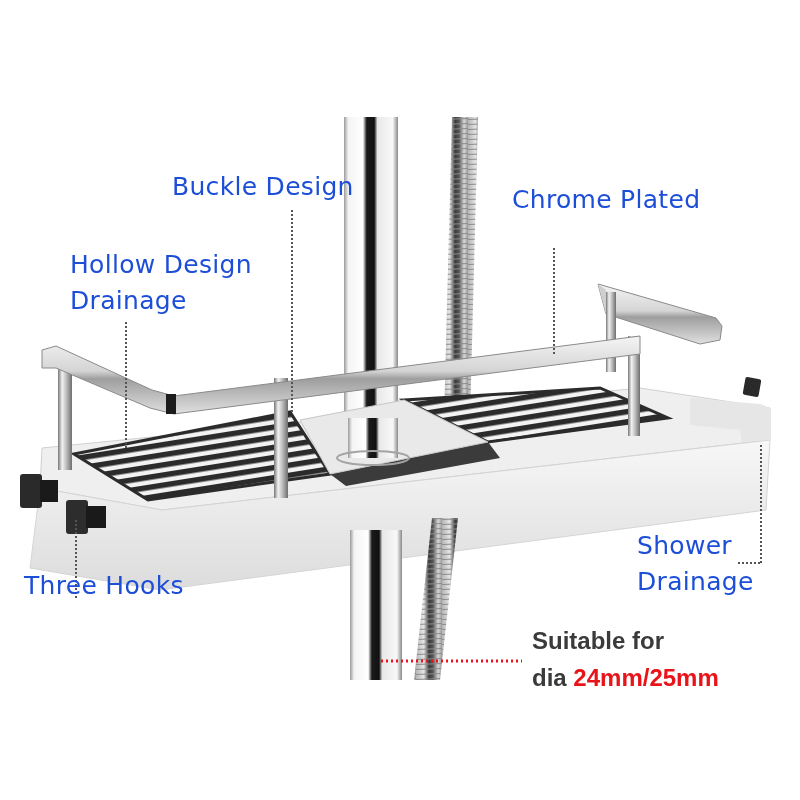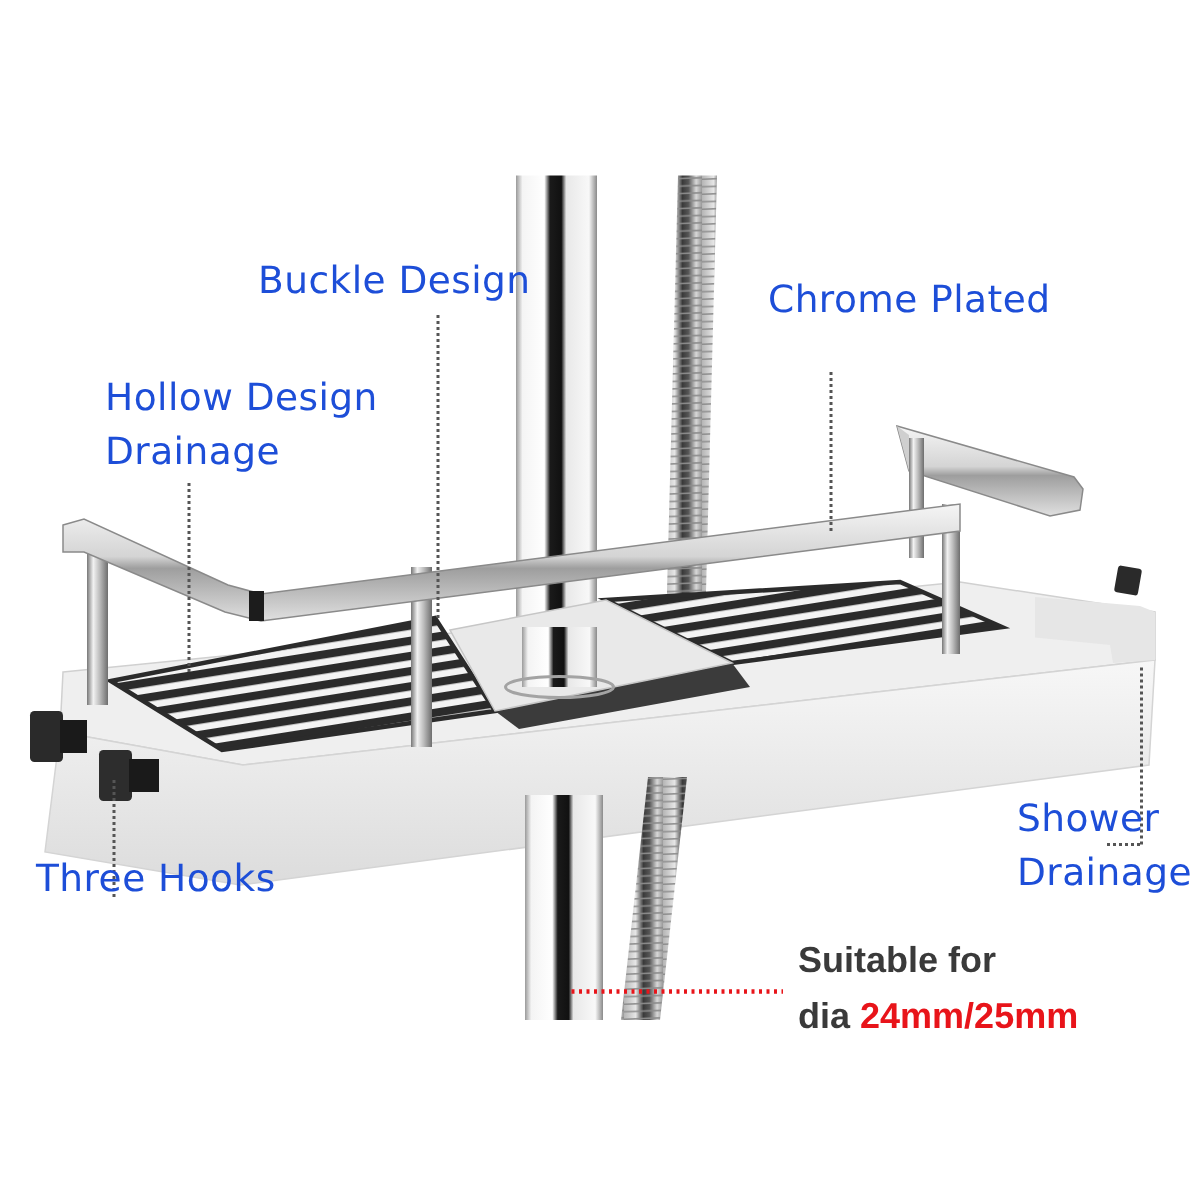--- a/index.html
+++ b/index.html
@@ -138,21 +138,21 @@
 
   <div class="label" style="left:512px; top:182px;">
     <div>Chrome Plated</div>
   </div>
 
   <div class="label" style="left:70px; top:247px;">
     <div>Hollow Design</div>
     <div>Drainage</div>
   </div>
 
-  <div class="label" style="left:637px; top:528px;margin-left:41px;">
+  <div class="label" style="left:637px; top:528px;">
     <div>Shower</div>
     <div>Drainage</div>
   </div>
 
   <div class="label" style="left:24px; top:568px;">
     <div>Three Hooks</div>
   </div>
 
   <div class="spec" style="left:532px; top:622px;">
     <div>Suitable for</div>

